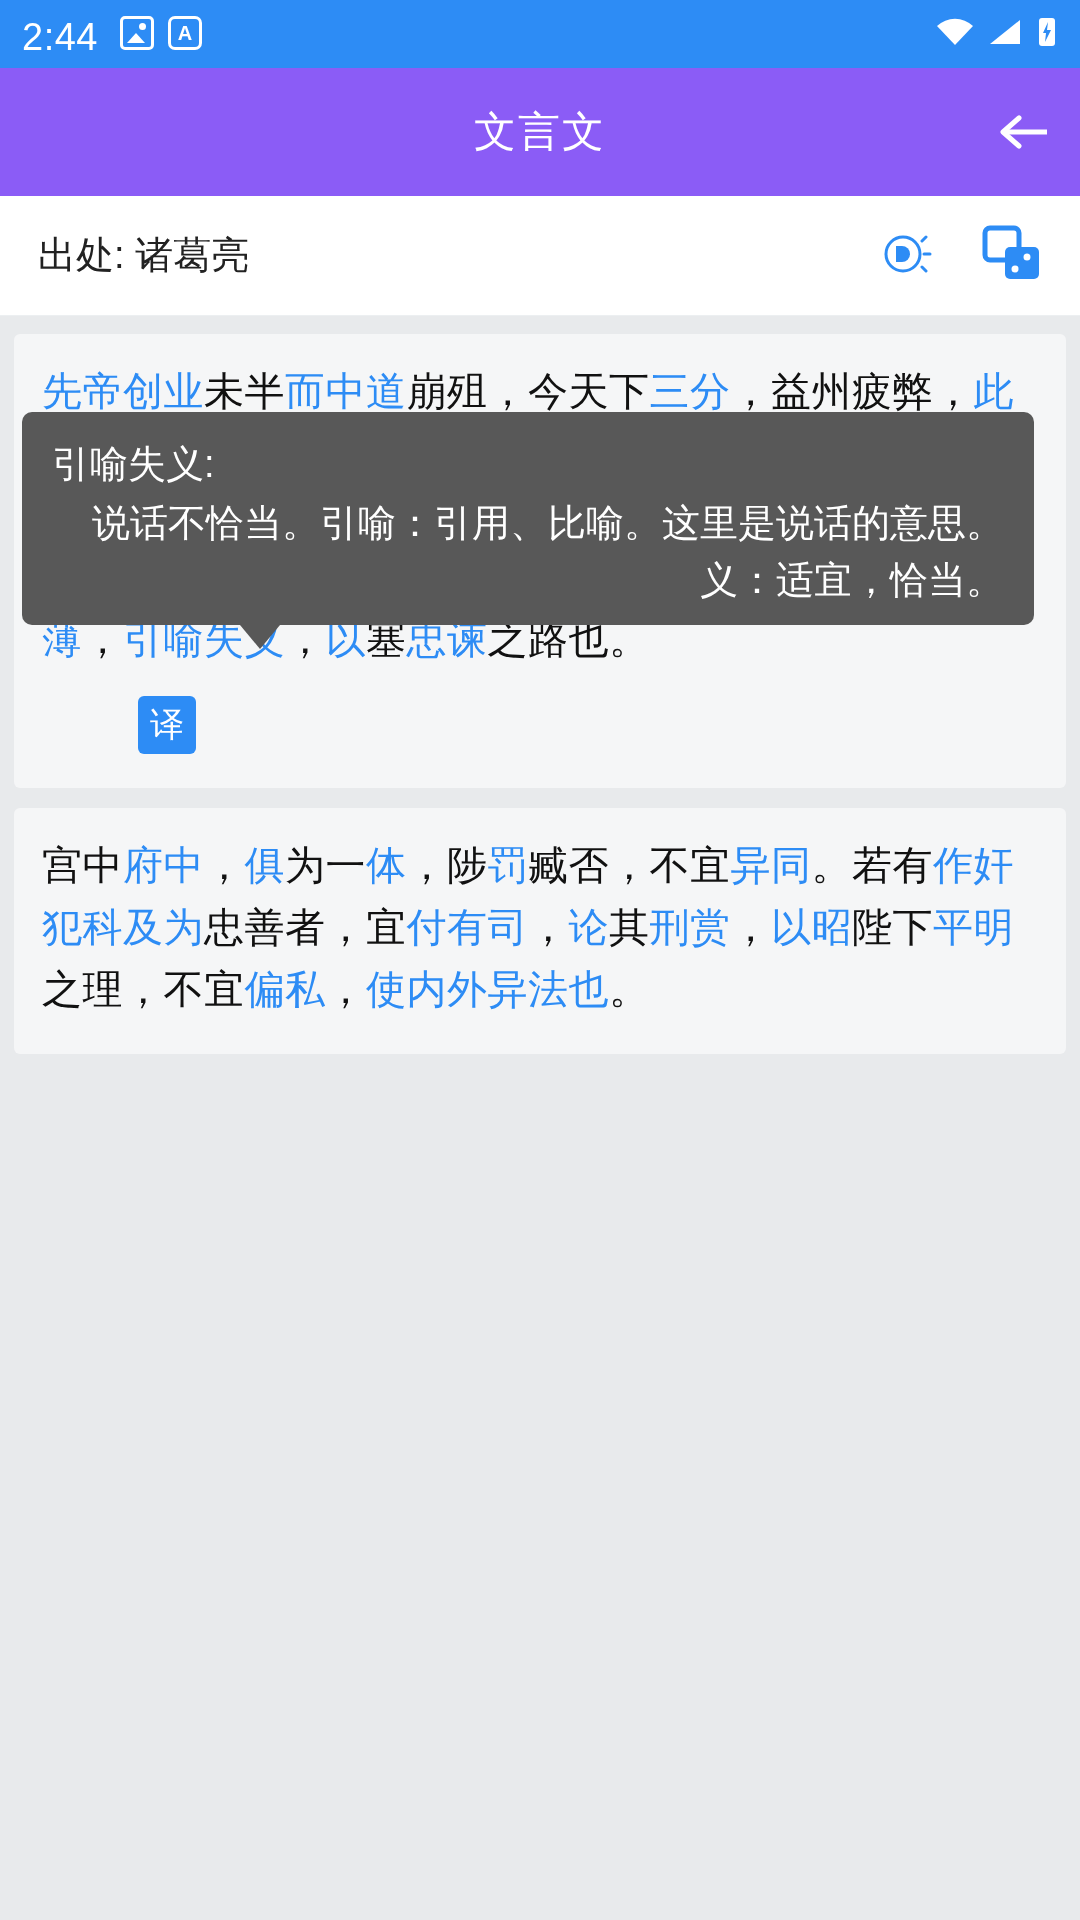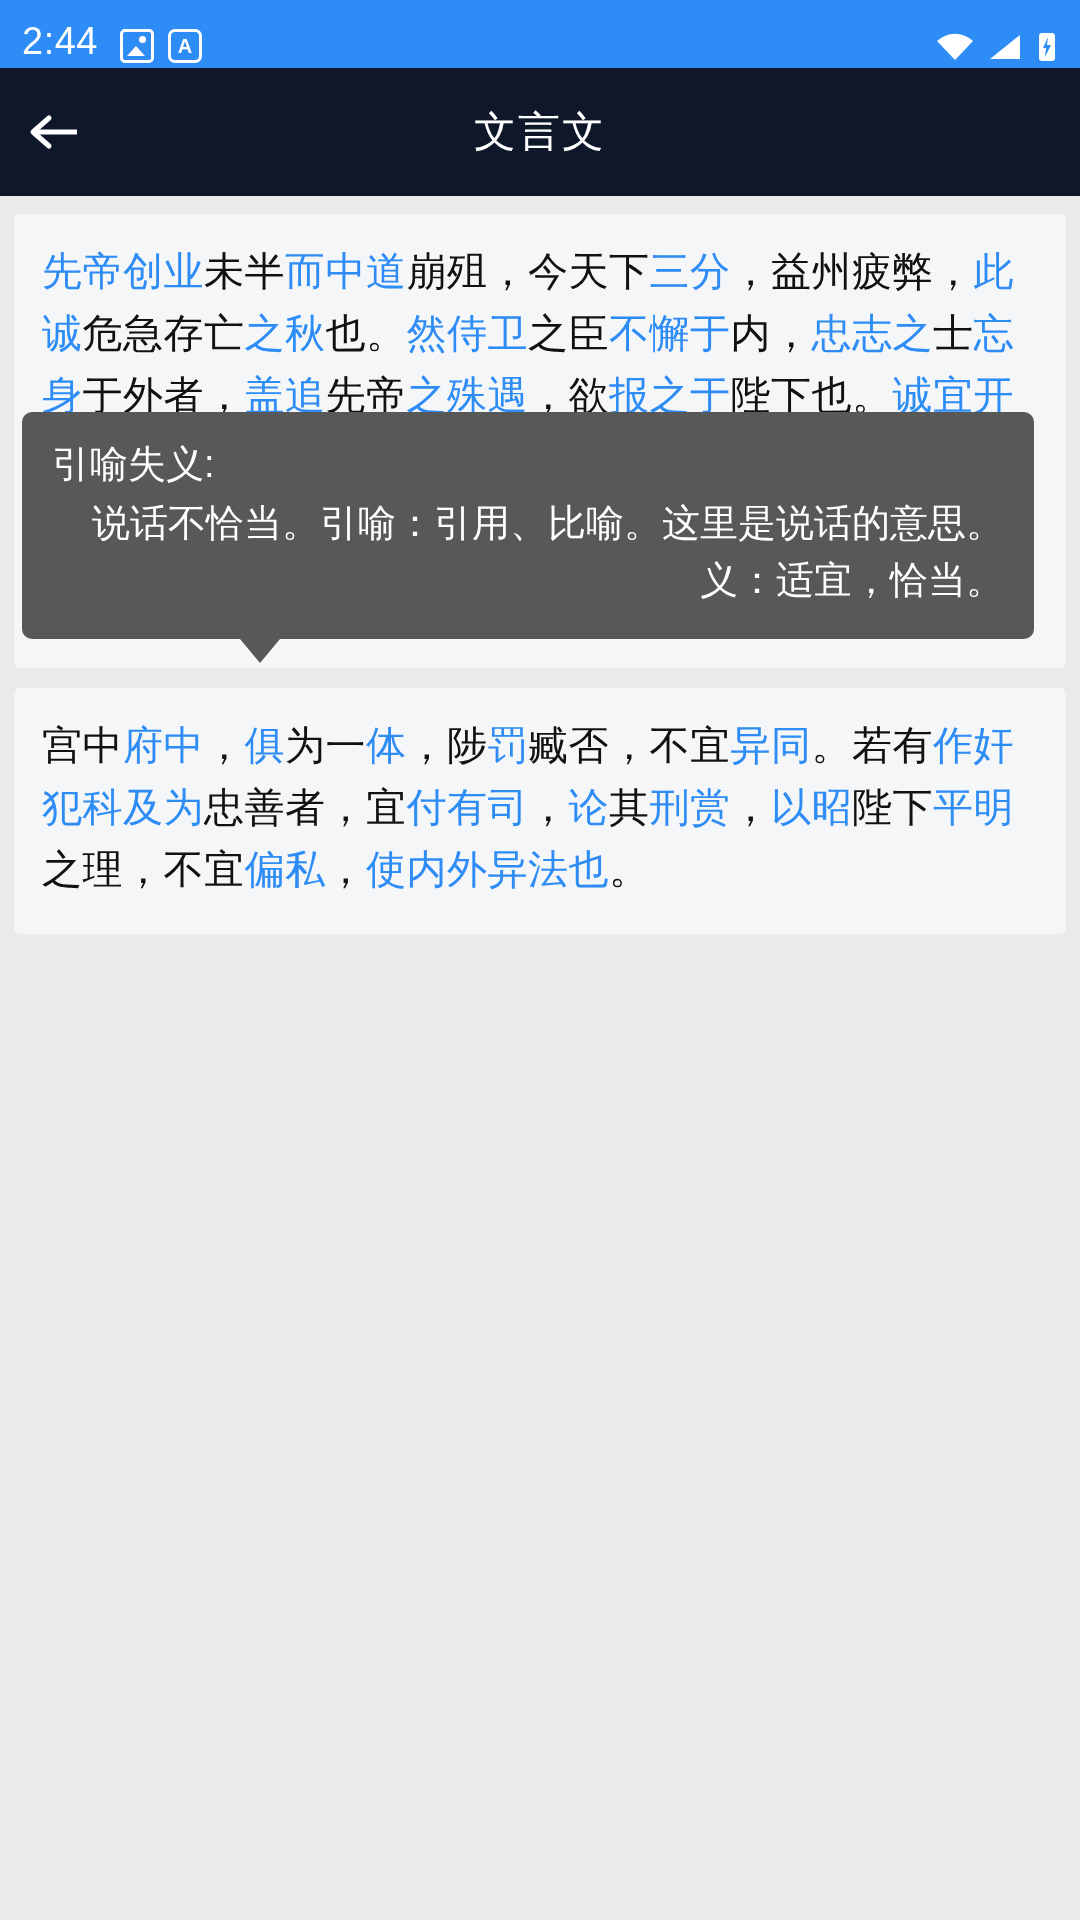--- a/index.html
+++ b/index.html
@@ -7,21 +7,21 @@
     width: 1080px; height: 1920px;
     font-family: "Liberation Sans", sans-serif;
     background: #e8eaec;
     overflow: hidden;
   }
   .screen { position: relative; width: 1080px; height: 1920px; overflow: hidden; }
 
   
   .statusbar {
     height: 68px; background: #2d8cf5; color: #ffffff;
-    display: flex; align-items: flex-end; padding: 5px 22px;
+    display: flex; align-items: flex-start; padding: 16px 22px;
   }
   .status-clock { font-size: 38px; font-weight: 400; letter-spacing: .5px; }
   .status-left-icons { display: flex; align-items: center; gap: 14px; margin-left: 22px; }
   .status-right { margin-left: auto; display: flex; align-items: center; gap: 14px; }
   .sq-icon { width: 34px; height: 34px; position: relative; }
   .img-icon { border: 3px solid #fff; border-radius: 5px; }
   .img-icon::after {
     content: ""; position: absolute; left: 4px; bottom: 4px;
     width: 0; height: 0; border-left: 9px solid transparent; border-right: 9px solid transparent;
     border-bottom: 10px solid #fff;
@@ -30,22 +30,22 @@
     content: ""; position: absolute; right: 5px; top: 4px; width: 7px; height: 7px;
     background: #fff; border-radius: 50%;
   }
   .a-icon { border: 3px solid #fff; border-radius: 7px; display: flex; align-items: center; justify-content: center; font-size: 20px; font-weight: bold; }
 
   .wifi { width: 38px; height: 28px; position: relative; }
   .wifi svg, .signal svg, .batt svg { display: block; }
 
   
   .appbar {
-    height: 128px; background: #0f172a; color: #fff;
-    display: flex; align-items: center; position: relative;
+    height: 128px; background: #8b5cf6; color: #fff;
+    display: flex; align-items: center; position: relative; justify-content: flex-end;
   }
   .back-btn {
     width: 110px; height: 128px; display: flex; align-items: center; justify-content: center;
   }
   .appbar-title {
     position: absolute; left: 0; right: 0; text-align: center;
     font-size: 42px; letter-spacing: 2px;
   }
 
   
@@ -75,21 +75,21 @@
     flex: 0 0 auto; margin-right: 22px;
   }
   .trans-text {
     font-size: 38px; line-height: 1.62; color: #636b6f; letter-spacing: .3px;
   }
 
   
   .tooltip {
     position: absolute; left: 22px; top: 412px; width: 1012px;
     background: #585858; color: #ffffff; border-radius: 10px;
-    padding: 28px 30px 30px 30px;
+    padding: 28px 30px 16px 30px;
   }
   .tooltip .tip-title { font-size: 38px; line-height: 1.3; margin-bottom: 6px; }
   .tooltip .tip-body { font-size: 38px; line-height: 1.5; text-align: right; }
   .tooltip .arrow {
     position: absolute; left: 218px; bottom: -24px;
     width: 0; height: 0; border-left: 20px solid transparent; border-right: 20px solid transparent;
     border-top: 24px solid #585858;
   }
 </style>
 </head>
@@ -128,20 +128,43 @@
   <div class="appbar">
     <div class="back-btn">
       <svg width="52" height="44" viewBox="0 0 52 44">
         <path d="M4 22 L48 22" stroke="#ffffff" stroke-width="5" fill="none"></path>
         <path d="M20 8 L4 22 L20 36" stroke="#ffffff" stroke-width="5" fill="none" stroke-linejoin="round" stroke-linecap="round"></path>
       </svg>
     </div>
     <div class="appbar-title">文言文</div>
   </div>
 
+  <div class="source-row">
+    <div class="source-text">
+      <span class="lbl">出处:</span>
+      <span>诸葛亮</span>
+    </div>
+    <div class="source-actions">
+      <span>
+        <svg width="54" height="54" viewBox="0 0 54 54">
+          <circle cx="25" cy="27" r="17" fill="none" stroke="#2d8cf5" stroke-width="3"></circle>
+          <path d="M18 19 L18 35 L24 35 A8 8 0 0 0 24 19 Z" fill="#2d8cf5"></path>
+          <path d="M44 14 L48 10 M46 27 L52 27 M44 40 L48 44" stroke="#2d8cf5" stroke-width="3" fill="none" stroke-linecap="round"></path>
+        </svg>
+      </span>
+      <span>
+        <svg width="60" height="58" viewBox="0 0 60 58">
+          <rect x="3" y="3" width="34" height="32" rx="5" fill="none" stroke="#2d8cf5" stroke-width="5"></rect>
+          <rect x="23" y="22" width="34" height="32" rx="5" fill="#2d8cf5"></rect>
+          <circle cx="33" cy="44" r="3.5" fill="#ffffff"></circle>
+          <circle cx="45" cy="32" r="3.5" fill="#ffffff"></circle>
+        </svg>
+      </span>
+    </div>
+  </div>
 
   <div class="content">
 
     <div class="card">
       <div class="verse" id="verse-0"><span class="hl">先帝创业</span><span>未半</span><span class="hl">而中道</span><span>崩殂，今天下</span><span class="hl">三分</span><span>，益州疲弊，</span><span class="hl">此诚</span><span>危急存亡</span><span class="hl">之秋</span><span>也。</span><span class="hl">然侍卫</span><span>之臣</span><span class="hl">不懈于</span><span>内，</span><span class="hl">忠志之</span><span>士</span><span class="hl">忘身</span><span>于外者，</span><span class="hl">盖追</span><span>先帝</span><span class="hl">之殊遇</span><span>，欲</span><span class="hl">报之于</span><span>陛下也。</span><span class="hl">诚宜开张圣听</span><span>，</span><span class="hl">以光</span><span>先帝</span><span class="hl">遗德</span><span>，</span><span class="hl">恢弘</span><span>志士之</span><span class="hl">气</span><span>，不宜</span><span class="hl">妄自菲薄</span><span>，</span><span class="hl">引喻失义</span><span>，</span><span class="hl">以</span><span>塞</span><span class="hl">忠谏</span><span>之路也。</span></div>
       <div class="trans-block">
         <div class="trans-badge">译</div>
       </div>
     </div>
 

